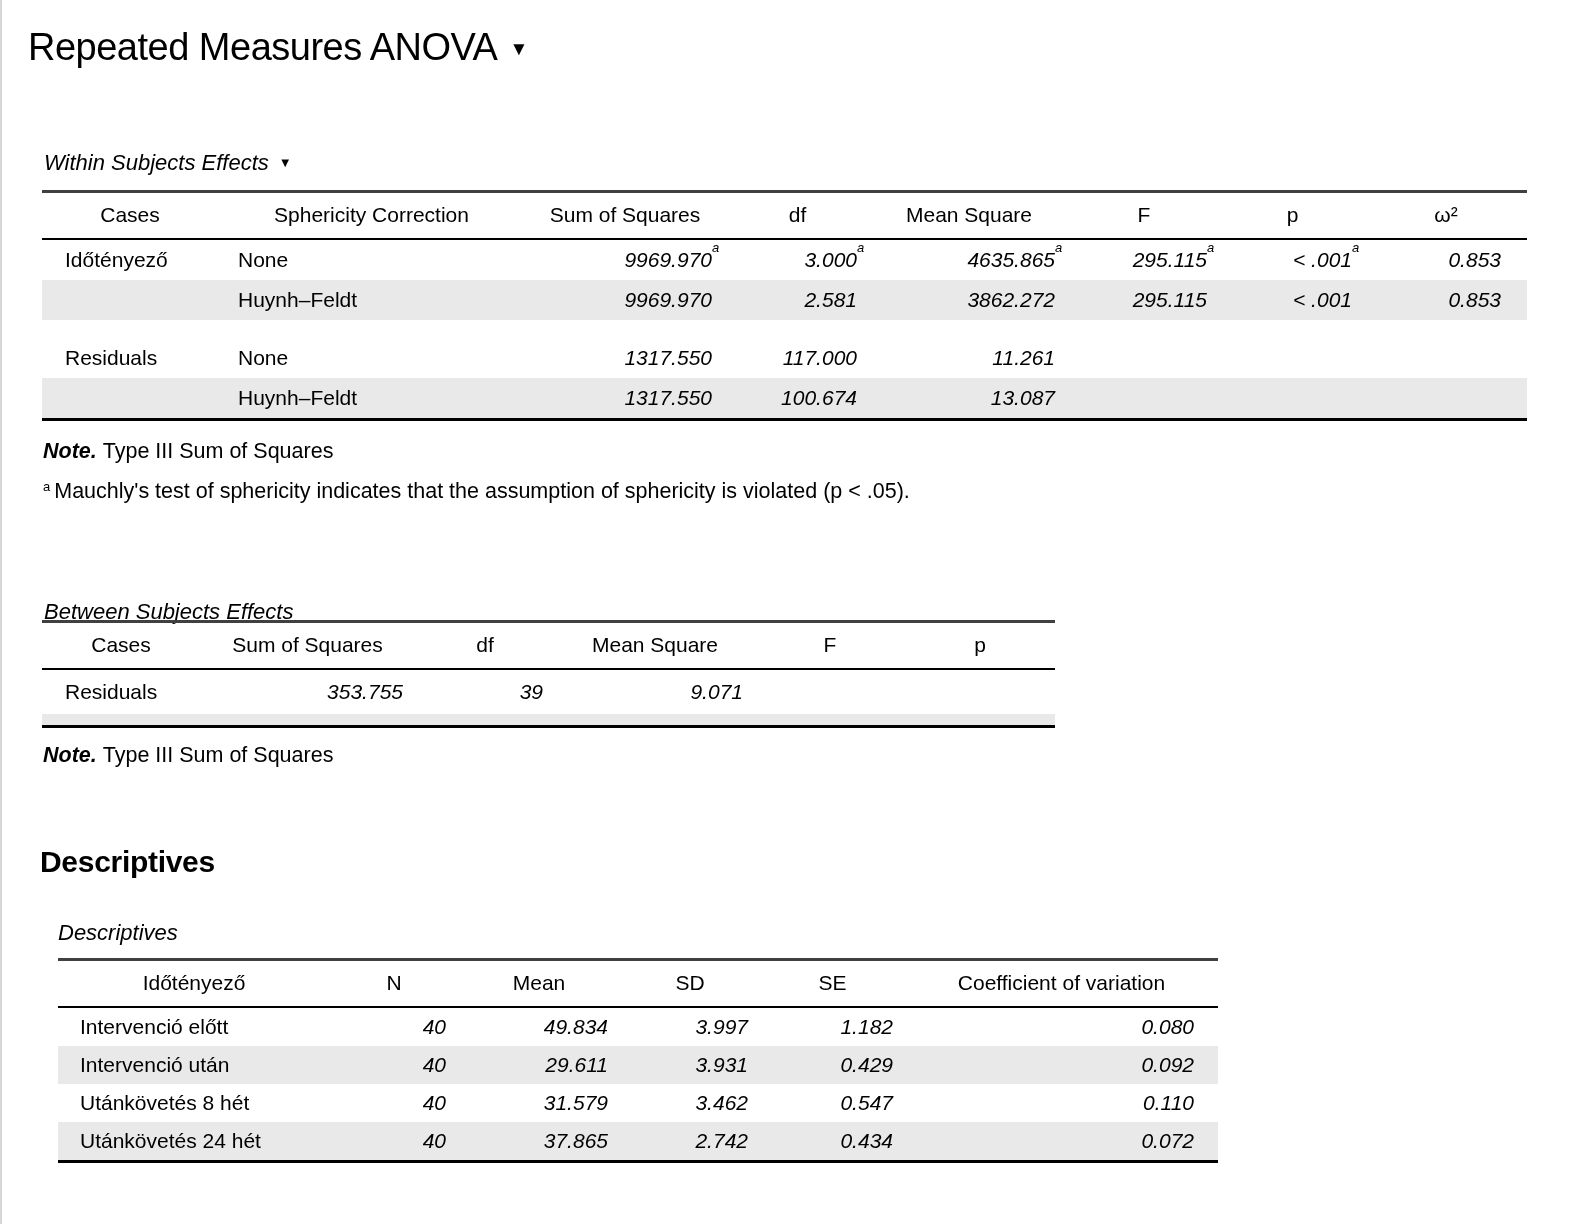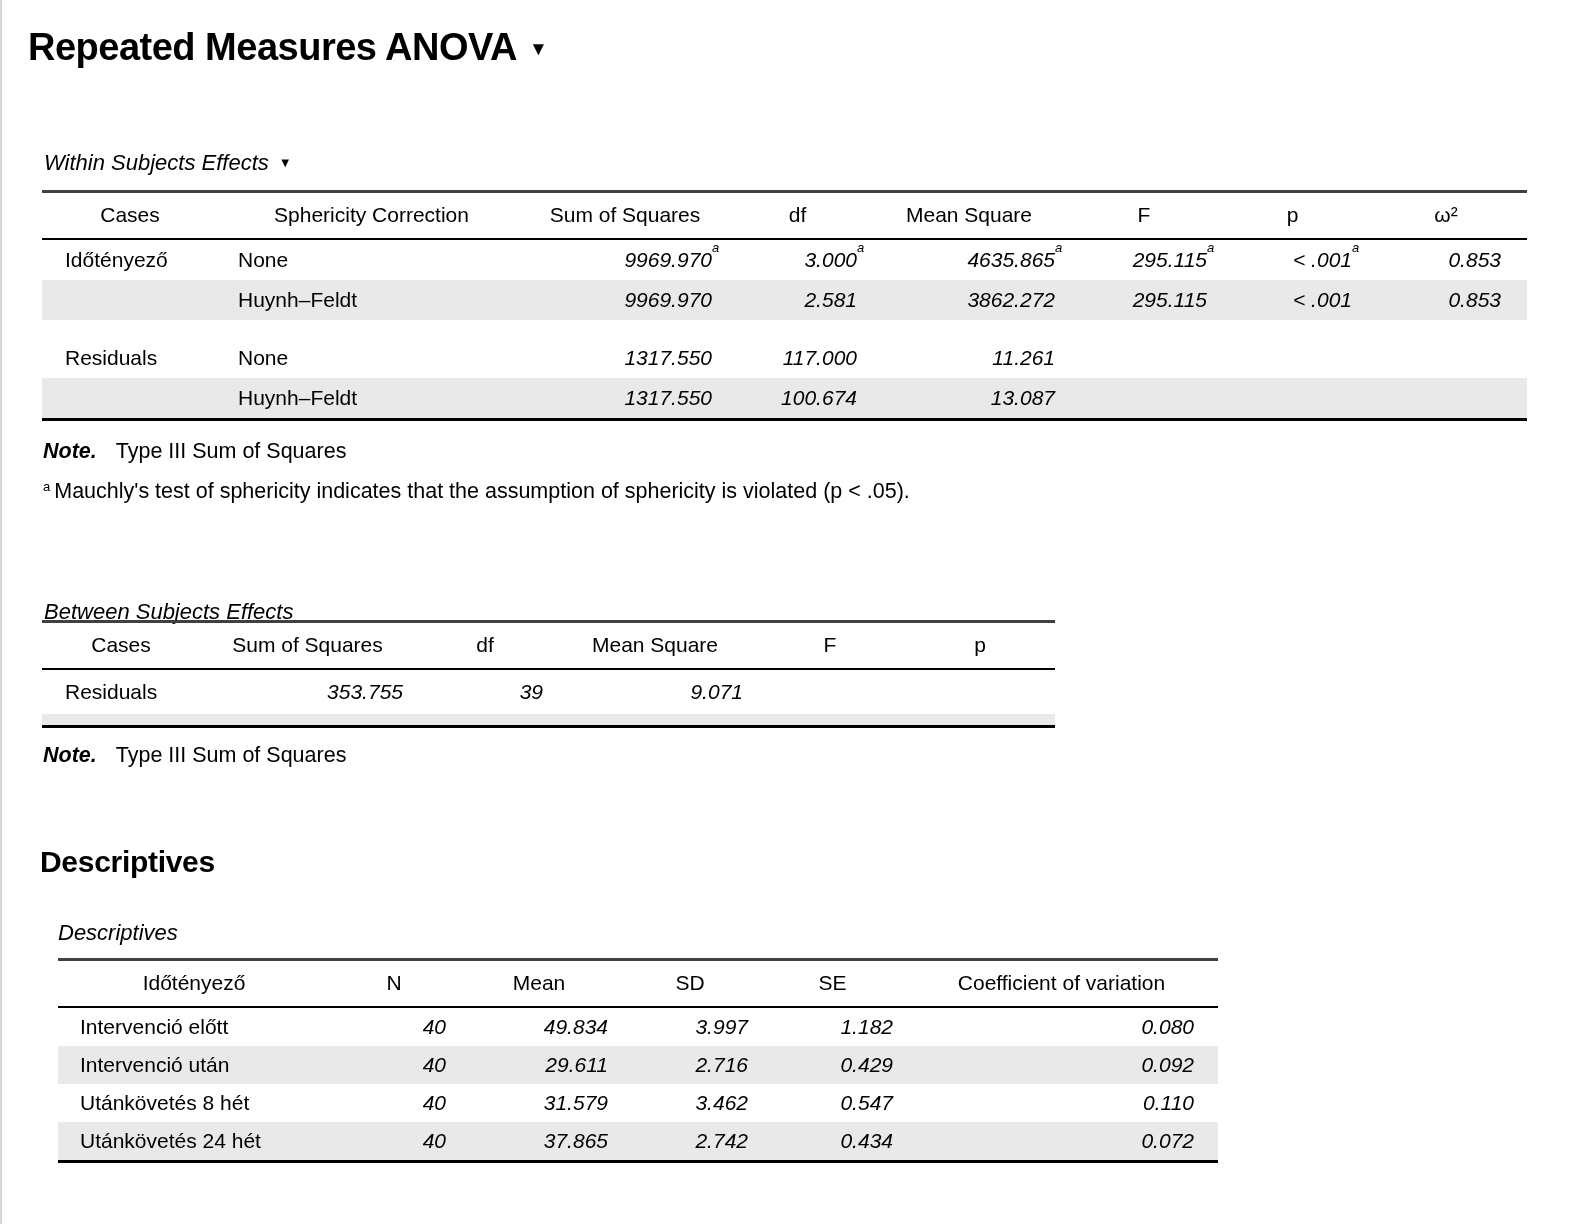--- a/index.html
+++ b/index.html
@@ -12,21 +12,21 @@
     overflow: hidden;
   }
   .panel-edge {
     position: absolute; left: 0; top: 0; width: 2px; height: 1224px;
     background: #d6d6d6;
   }
 
   
   .main-title {
     position: absolute; left: 28px; top: 26px;
-    font-size: 38px; font-weight: bold; letter-spacing: -0.5px;
+    font-size: 38px; font-weight: normal; letter-spacing: -0.5px;
     white-space: nowrap; cursor: pointer;
   }
   .main-title .caret { font-size: 19px; margin-left: 12px; vertical-align: 5px; }
 
   .section-title {
     position: absolute; font-size: 22px; font-style: italic; white-space: nowrap;
   }
   .section-title .caret {
     font-size: 13px; font-style: normal; margin-left: 10px; vertical-align: 3px;
   }
@@ -80,21 +80,21 @@
   .bs-table td.num { padding-right: 12px; }
   .desc-table td.c-factor { padding-left: 22px; }
   .desc-table td.num { padding-right: 12px; }
   .desc-table td.c-cv { padding-right: 24px; }
 
   
   .notes { position: absolute; left: 43px; font-size: 21.5px; line-height: 36px; }
   .ws-notes { top: 433px; }
   .bs-notes { top: 737px; }
   .note-label { font-style: italic; font-weight: bold; }
-  .note-text { margin-left: 19px; }
+  .note-text { margin-left: 6px; }
 </style>
 </head>
 <body>
 
 <div class="panel-edge"></div>
 
 <h1 class="main-title"><span>Repeated Measures ANOVA</span><span class="caret">▼</span></h1>
 
 <div class="section-title ws-title"><span>Within Subjects Effects</span><span class="caret">▼</span></div>
 
@@ -241,21 +241,21 @@
       <td class="num">40</td>
       <td class="num">49.834</td>
       <td class="num">3.997</td>
       <td class="num">1.182</td>
       <td class="num c-cv">0.080</td>
     </tr>
     <tr class="stripe">
       <td class="tl c-factor">Intervenció után</td>
       <td class="num">40</td>
       <td class="num">29.611</td>
-      <td class="num">2.716</td>
+      <td class="num">3.931</td>
       <td class="num">0.429</td>
       <td class="num c-cv">0.092</td>
     </tr>
     <tr>
       <td class="tl c-factor">Utánkövetés 8 hét</td>
       <td class="num">40</td>
       <td class="num">31.579</td>
       <td class="num">3.462</td>
       <td class="num">0.547</td>
       <td class="num c-cv">0.110</td>

